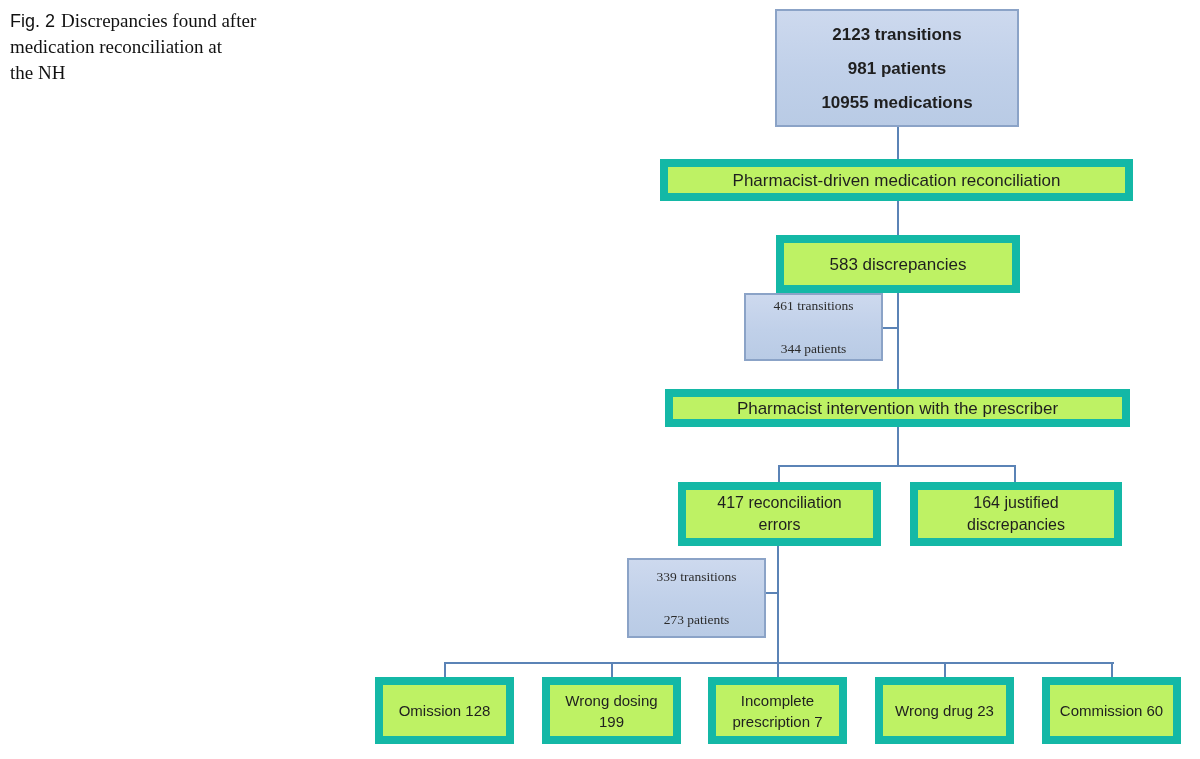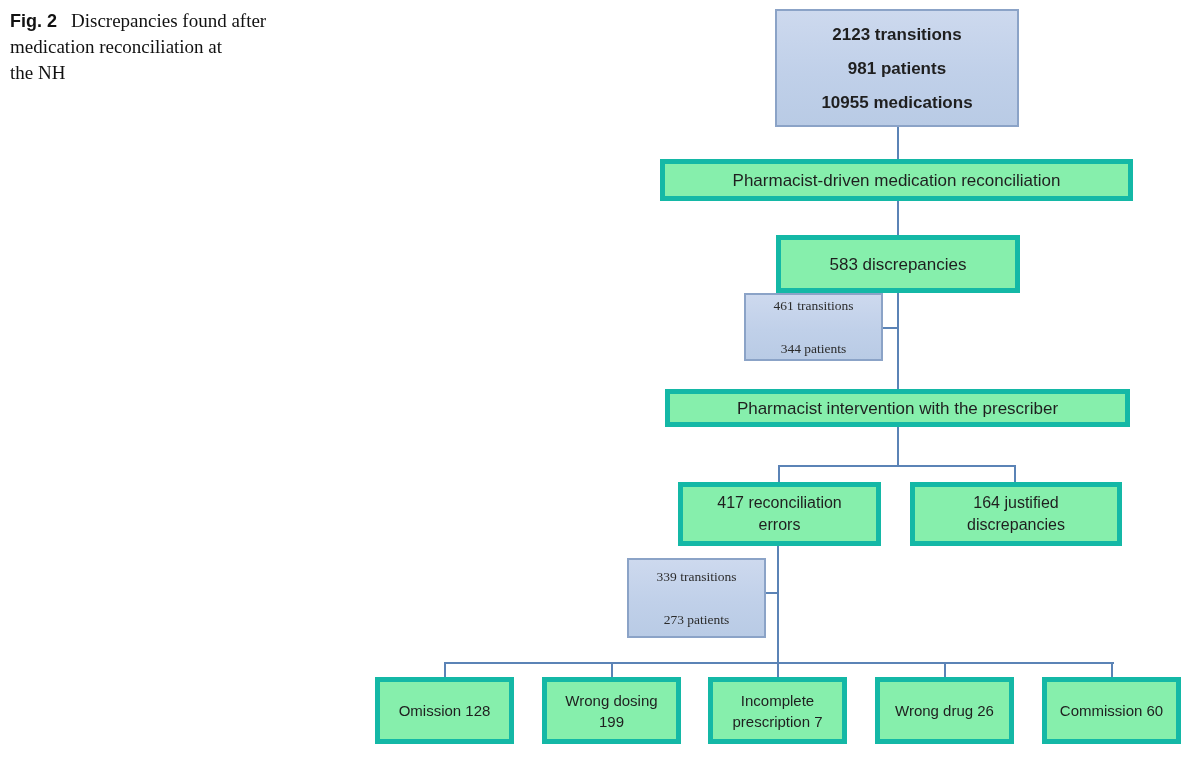--- a/index.html
+++ b/index.html
@@ -20,38 +20,38 @@
   .caption {
     position: absolute;
     left: 10px;
     top: 8px;
     font-family: "Liberation Serif", serif;
     font-size: 19px;
     line-height: 26px;
     color: #111111;
   }
   .caption .fig-label {
-    font-weight: bold;
+    font-weight: normal;
     font-family: "Liberation Sans", sans-serif;
     font-size: 18px;
-    margin-right: 14px;
+    margin-right: 6px;
     text-align: center;
   }
   .caption .cap-line { display: block; }
   
   .node {
     position: absolute;
     box-sizing: border-box;
     display: flex;
     flex-direction: column;
     align-items: center;
     justify-content: center;
     text-align: center;
-    border: 5px solid #14b8a6;
-    background: #86efac;
+    border: 8px solid #14b8a6;
+    background: #bef264;
   }
   .node .line { display: block; }
   .node-blue {
     background: linear-gradient(180deg, #cdd9ee 0%, #c0d0e9 55%, #b9cbe5 100%);
     border: 2px solid #8ba3c7;
   }
   .fs-lg { font-size: 17px; line-height: 23px; }
   .fs-md { font-size: 16px; line-height: 22px; }
   .fs-sm { font-size: 15px; line-height: 21px; }
   .fs-xs { font-size: 13.5px; line-height: 19px; color: #2b2b2b; }
@@ -139,21 +139,21 @@
     <span class="line">Wrong dosing</span>
     <span class="line">199</span>
   </div>
 
   <div class="node fs-sm" style="left:708px; top:677px; width:139px; height:67px;">
     <span class="line">Incomplete</span>
     <span class="line">prescription 7</span>
   </div>
 
   <div class="node fs-sm" style="left:875px; top:677px; width:139px; height:67px;">
-    <span class="line">Wrong drug 26</span>
+    <span class="line">Wrong drug 23</span>
     <span class="line"></span>
   </div>
 
   <div class="node fs-sm" style="left:1042px; top:677px; width:139px; height:67px;">
     <span class="line">Commission 60</span>
     <span class="line"></span>
   </div>
 
 </div>
 

